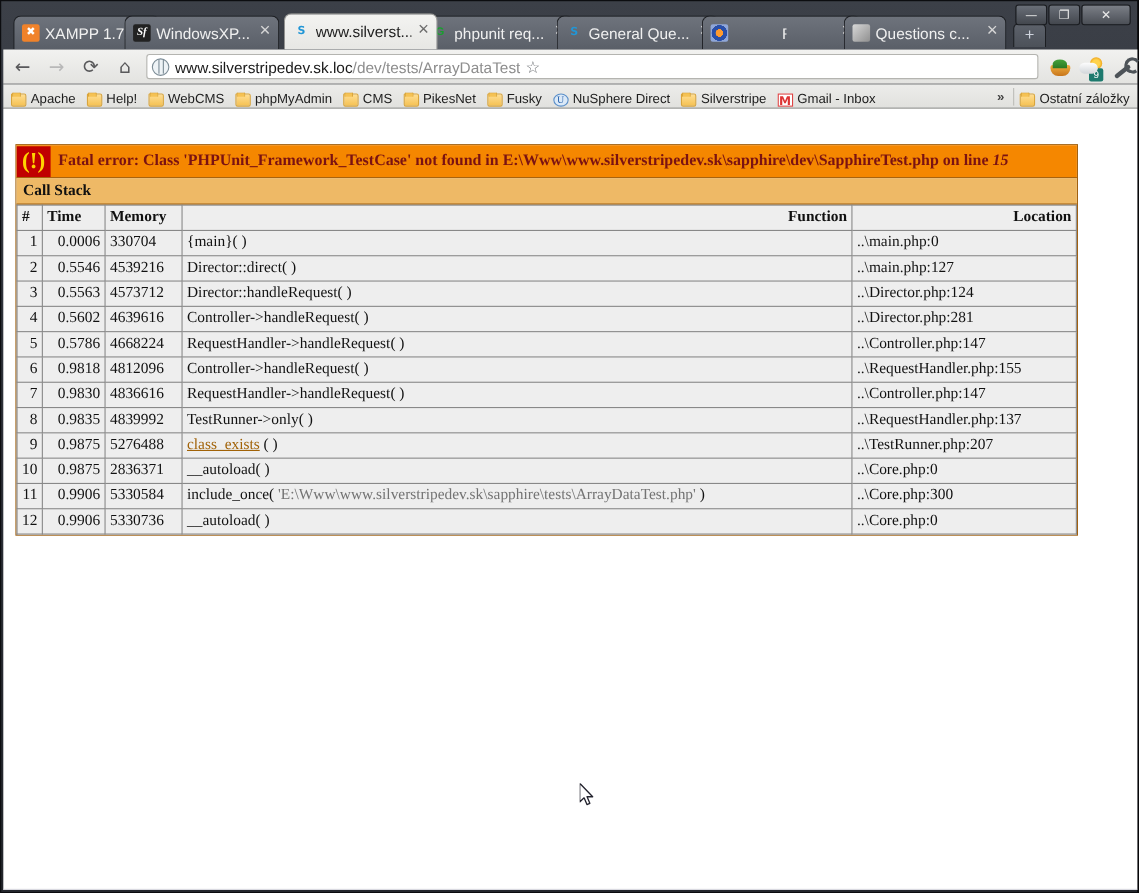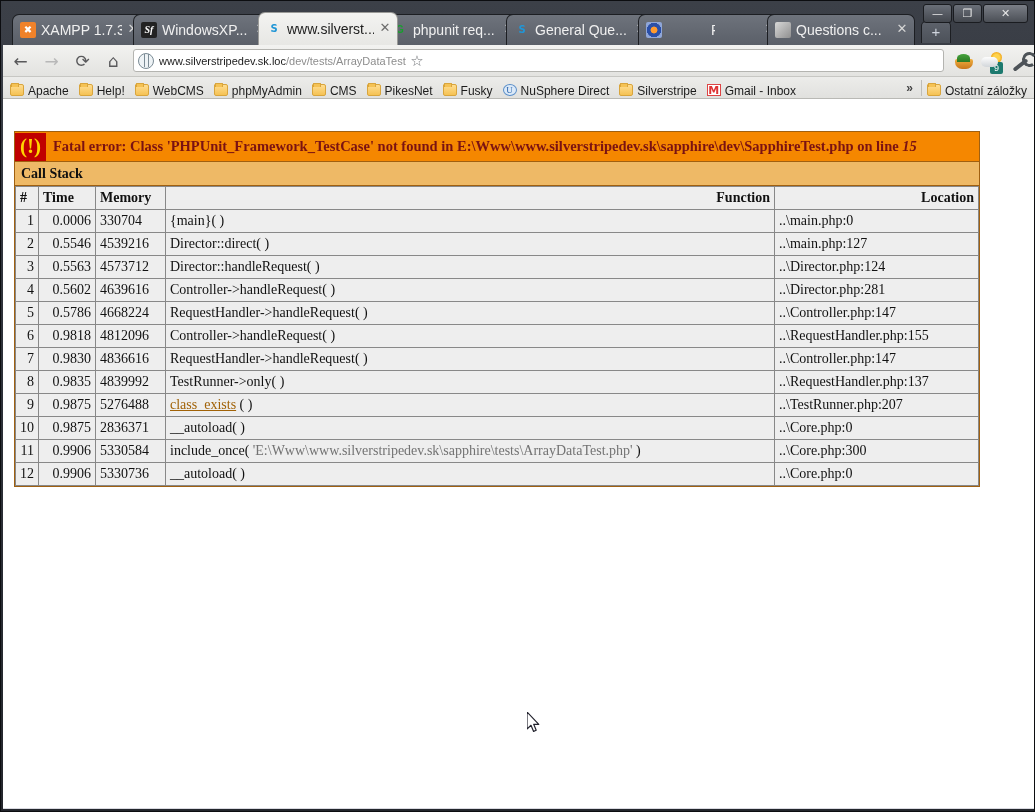--- a/index.html
+++ b/index.html
@@ -107,21 +107,21 @@
   }
   #pageicon {
     width: 16px; height: 16px; margin-right: 5px; flex: 0 0 16px;
     border-radius: 50%; border: 1.5px solid #7b8b95; background: #eef3f6;
     position: relative;
   }
   #pageicon:before {
     content:""; position:absolute; left: 5px; top: 0; width: 3px; height: 13px;
     border-left: 1px solid #7b8b95; border-right: 1px solid #7b8b95;
   }
-  #urltext { font-size: 11px; color: #1a1a1a; white-space: nowrap; overflow: hidden; }
+  #urltext { font-size: 14px; color: #1a1a1a; white-space: nowrap; overflow: hidden; }
   #urltext .dim { color: #8d8d8d; }
   #starbtn { flex: 0 0 18px; color: #6f7276; font-size: 15px; text-align: right;
              font-family: "DejaVu Sans", sans-serif; }
   .tbicon { width: 28px; height: 28px; flex: 0 0 28px; position: relative; }
 
   
   #ic-basket:before{
     content:""; position:absolute; left:5px; top:12px; width:18px; height:10px;
     background: linear-gradient(180deg,#f0b040,#c8761c);
     border-radius: 2px 2px 7px 7px;
@@ -156,21 +156,21 @@
   }
 
   
   #bookmarks {
     position: absolute; left: 2px; top: 76px; width: 1031px; height: 22px;
     background: linear-gradient(180deg,#ececea 0%,#e1e1de 100%);
     border-bottom: 1px solid #b9b9b5;
     display: flex; align-items: center; padding: 0 2px;
     font-size: 12px; color: #1c1c1c; white-space: nowrap; overflow: hidden;
   }
-  .bm { display: flex; align-items: flex-start; padding: 5px 5px; height: 18px; flex: 0 0 auto; }
+  .bm { display: flex; align-items: flex-end; padding: 0 5px; height: 18px; flex: 0 0 auto; }
   .bm .bmicon { width: 14px; height: 12px; margin-right: 4px; flex: 0 0 14px; position: relative; }
   .folder { background: linear-gradient(180deg,#ffdd91,#f5c254); border: 1px solid #d9a53c; border-radius: 1px 2px 2px 2px; }
   .folder:before { content:""; position:absolute; left:0; top:-2px; width:6px; height:3px;
                    background:#f5c254; border:1px solid #d9a53c; border-bottom:none; border-radius:1px 1px 0 0;}
   .ns-icon { border-radius: 50%; background:#dbe9f7; border:1px solid #5b8fc9; color:#2a64ad;
              font-size:9px; line-height:11px; text-align:center; font-family:"Liberation Serif",serif; }
   .gmail-icon { background:#fff; border:1px solid #d44; color:#d33; font-size:11px; line-height:11px;
                 text-align:center; font-weight:bold; font-family:"DejaVu Sans",sans-serif; }
   #bm-overflow { margin-left: auto; padding: 0 8px; color:#444; font-size:12px; font-weight:bold; }
   #bm-sep { width:1px; height:16px; background:#bdbdb9; flex:0 0 1px; }
@@ -238,21 +238,21 @@
 <body>
 
 <div id="window">
 
   <div id="tabstrip">
       <div class="tab" style="left: 11px; width: 134px;">
         <span class="favicon fi-xampp">✖</span>
         <span class="tlabel">XAMPP 1.7.3</span>
         <span class="tclose">✕</span>
       </div>
-      <div class="tab" style="left: 132px; width: 141px;">
+      <div class="tab" style="left: 112px; width: 141px;">
         <span class="favicon fi-sf">Sf</span>
         <span class="tlabel">WindowsXP...</span>
         <span class="tclose">✕</span>
       </div>
       <div class="tab active" style="left: 257px; width: 140px;">
         <span class="favicon fi-ss">S</span>
         <span class="tlabel">www.silverst...</span>
         <span class="tclose">✕</span>
       </div>
       <div class="tab" style="left: 383px; width: 138px;">

